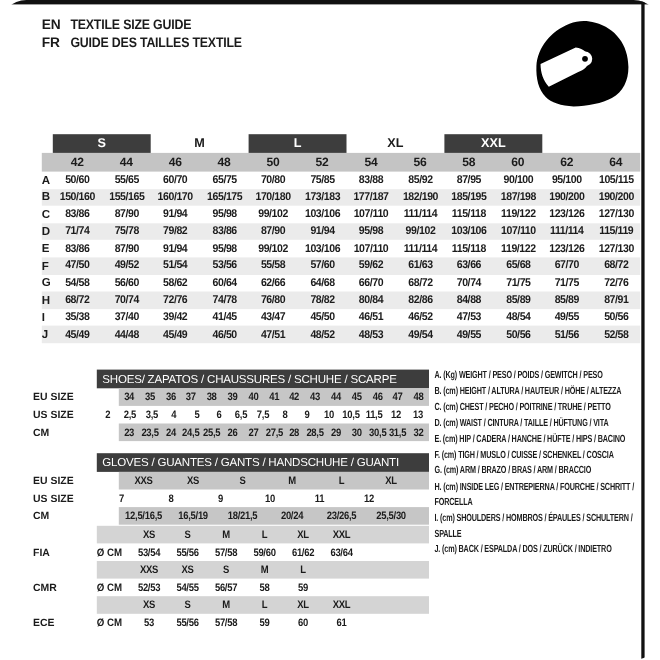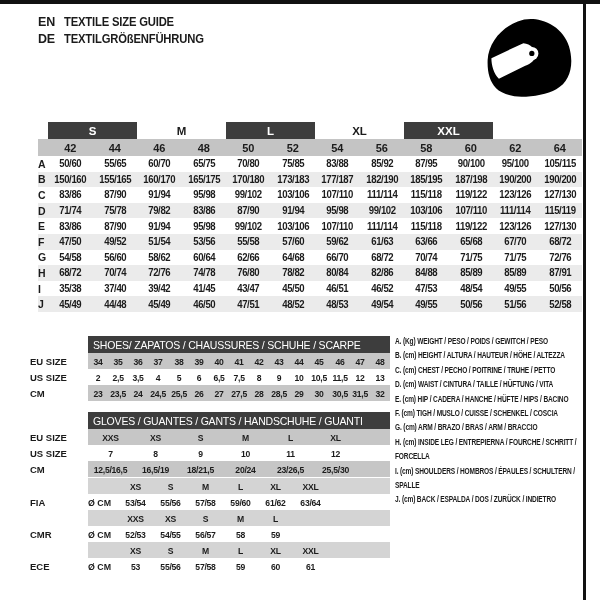--- a/index.html
+++ b/index.html
@@ -1,17 +1,17 @@
 <!DOCTYPE html>
 <html><head>
 <meta charset="utf-8">
 <style>
   html,body{margin:0;padding:0;background:#fff;}
   .canvas{position:relative;width:600px;height:600px;background:#ffffff;overflow:hidden;
-          font-family:"Liberation Sans","DejaVu Sans",sans-serif;color:#1b1b1b;font-stretch:condensed;}
+          font-family:"Liberation Sans","DejaVu Sans",sans-serif;color:#1b1b1b;font-stretch:condensed;border-radius:24px;}
   .top-border{position:absolute;left:0;top:0;width:600px;height:4px;background:#111;}
   .right-border{position:absolute;left:583px;top:0;width:3px;height:600px;background:#111;}
 
   
   .langs{position:absolute;left:38px;top:13px;}
   .lang-row{display:flex;height:17px;align-items:center;font-weight:bold;font-size:12.5px;letter-spacing:-.2px;}
   .lang-code{width:26px;flex:0 0 26px;}
   .lang-text{white-space:nowrap;transform:scaleX(.9);transform-origin:0 50%;}
 
   
@@ -35,21 +35,21 @@
   .rep{display:contents;}
 
   
   .sec{position:absolute;left:30px;width:360px;}
   .shoes{top:336px;} .gloves{top:412px;} .helmet{top:478px;}
   .sec-title{margin-left:58px;height:17px;background:#3d3d3d;color:#fff;display:flex;align-items:center;
              padding-left:5px;font-weight:normal;font-size:10.5px;letter-spacing:-.2px;white-space:nowrap;}
   .brow{display:grid;grid-template-columns:58px 1fr;height:16px;}
   .rlabel{font-weight:bold;font-size:9.5px;display:flex;align-items:center;text-align:right;}
   .rbody{display:grid;align-items:center;height:100%;}
-  .rbody.gray{background:#c6c6c6;}
+  .rbody.gray{background:#c6c6c6;margin-left:20px;}
   .rbody.lgray{background:#d4d4d4;}
   .shoes .rbody{grid-template-columns:repeat(15,1fr);}
   .gloves .rbody{grid-template-columns:repeat(6,45px) 1fr;}
   .helmet .rbody{grid-template-columns:30px repeat(6,35px) 1fr;}
   .cell{text-align:center;font-weight:bold;font-size:9.8px;white-space:nowrap;
         letter-spacing:-.3px;transform:scaleX(.88);}
   .unit-cell{font-weight:bold;font-size:9.8px;text-align:left;white-space:nowrap;transform:scaleX(.9);transform-origin:0 50%;}
 
   
   .legend{position:absolute;left:395px;top:334px;width:270px;transform:scaleX(.7);transform-origin:0 0;}
@@ -61,22 +61,22 @@
 <div class="canvas">
   <div class="top-border"></div>
   <div class="right-border"></div>
 
   <div class="langs">
     <div class="lang-row">
       <span class="lang-code">EN</span>
       <span class="lang-text">TEXTILE SIZE GUIDE</span>
     </div>
     <div class="lang-row">
-      <span class="lang-code">DE</span>
-      <span class="lang-text">TEXTILGRÖßENFÜHRUNG</span>
+      <span class="lang-code">FR</span>
+      <span class="lang-text">GUIDE DES TAILLES TEXTILE</span>
     </div>
   </div>
 
   <div class="helmet-icon">
     <svg width="94" height="94" viewBox="0 0 100 100" aria-hidden="true">
       <path d="M38 8 C20 15 7 31 6 49 C5.5 61 8 72 15 79 C20 84 30 88 42 88 C55 88 70 85 79 80 C90 74 95 63 95 50 C95 28 82 12 63 7 C54 4.5 46 5 38 8 Z" fill="#000"></path>
       <path d="M10 47 L44 31 C52 32 57 37 57 43 C57 49 52 53 46 55 L18 69 C12.5 63 10 55 10 47 Z" fill="#fff"></path>
       <circle cx="53" cy="42" r="7" fill="#fff"></circle>
       <circle cx="53" cy="42" r="2.8" fill="#000"></circle>
     </svg>

